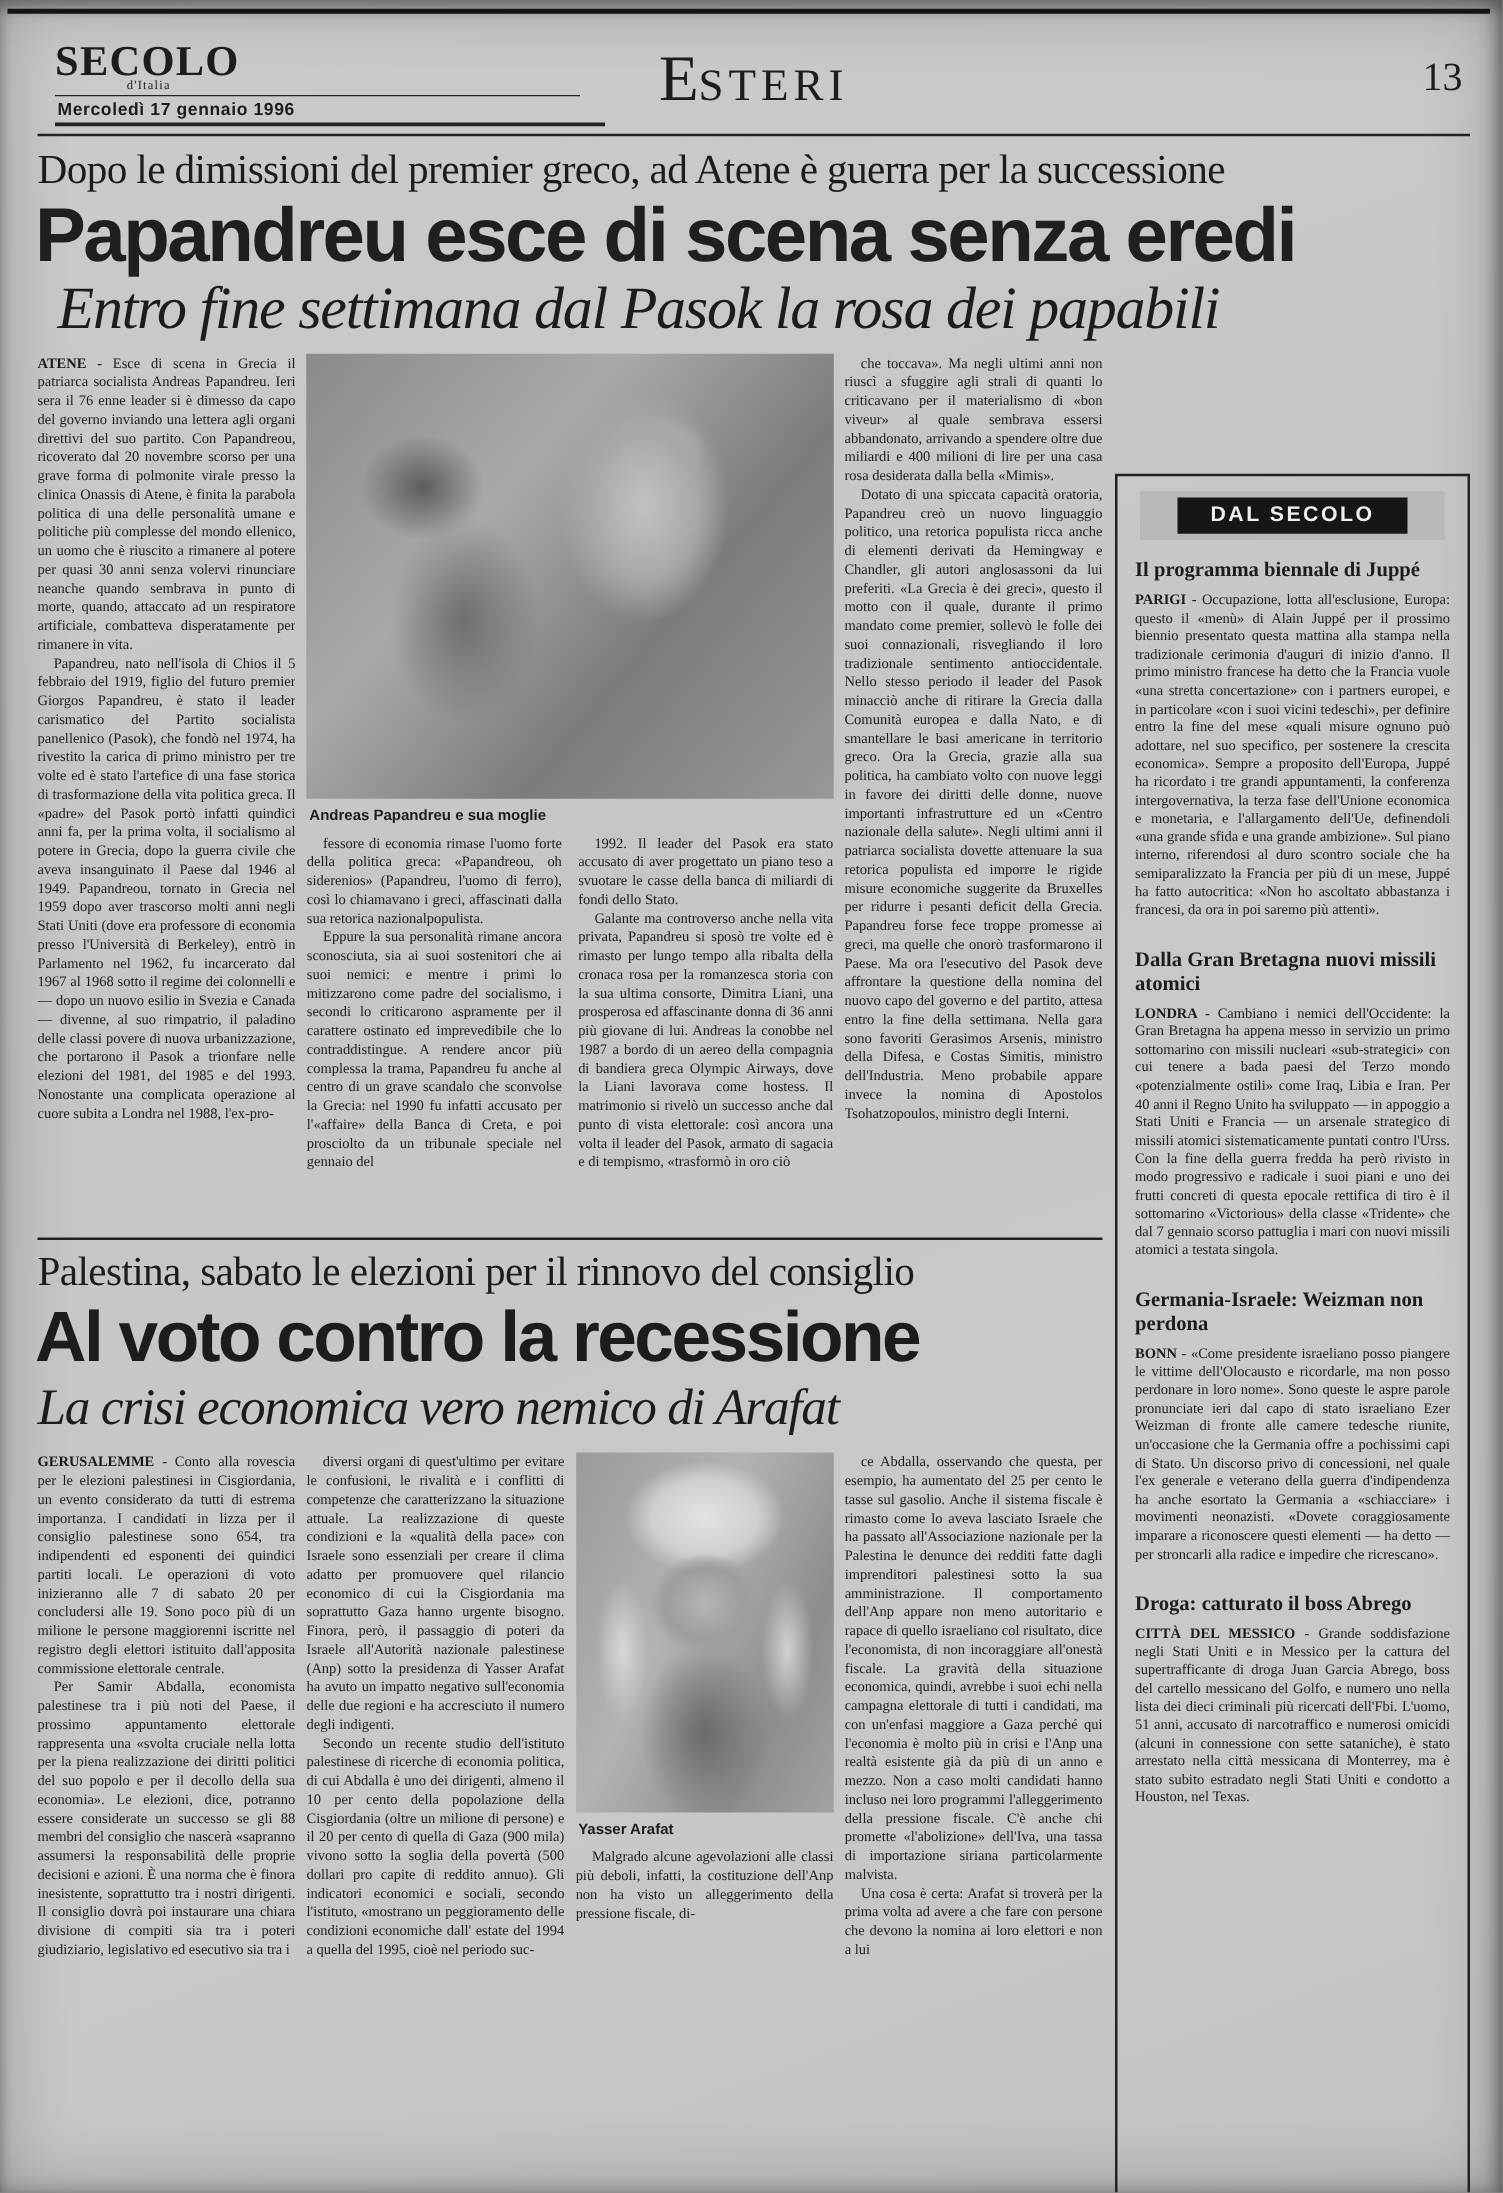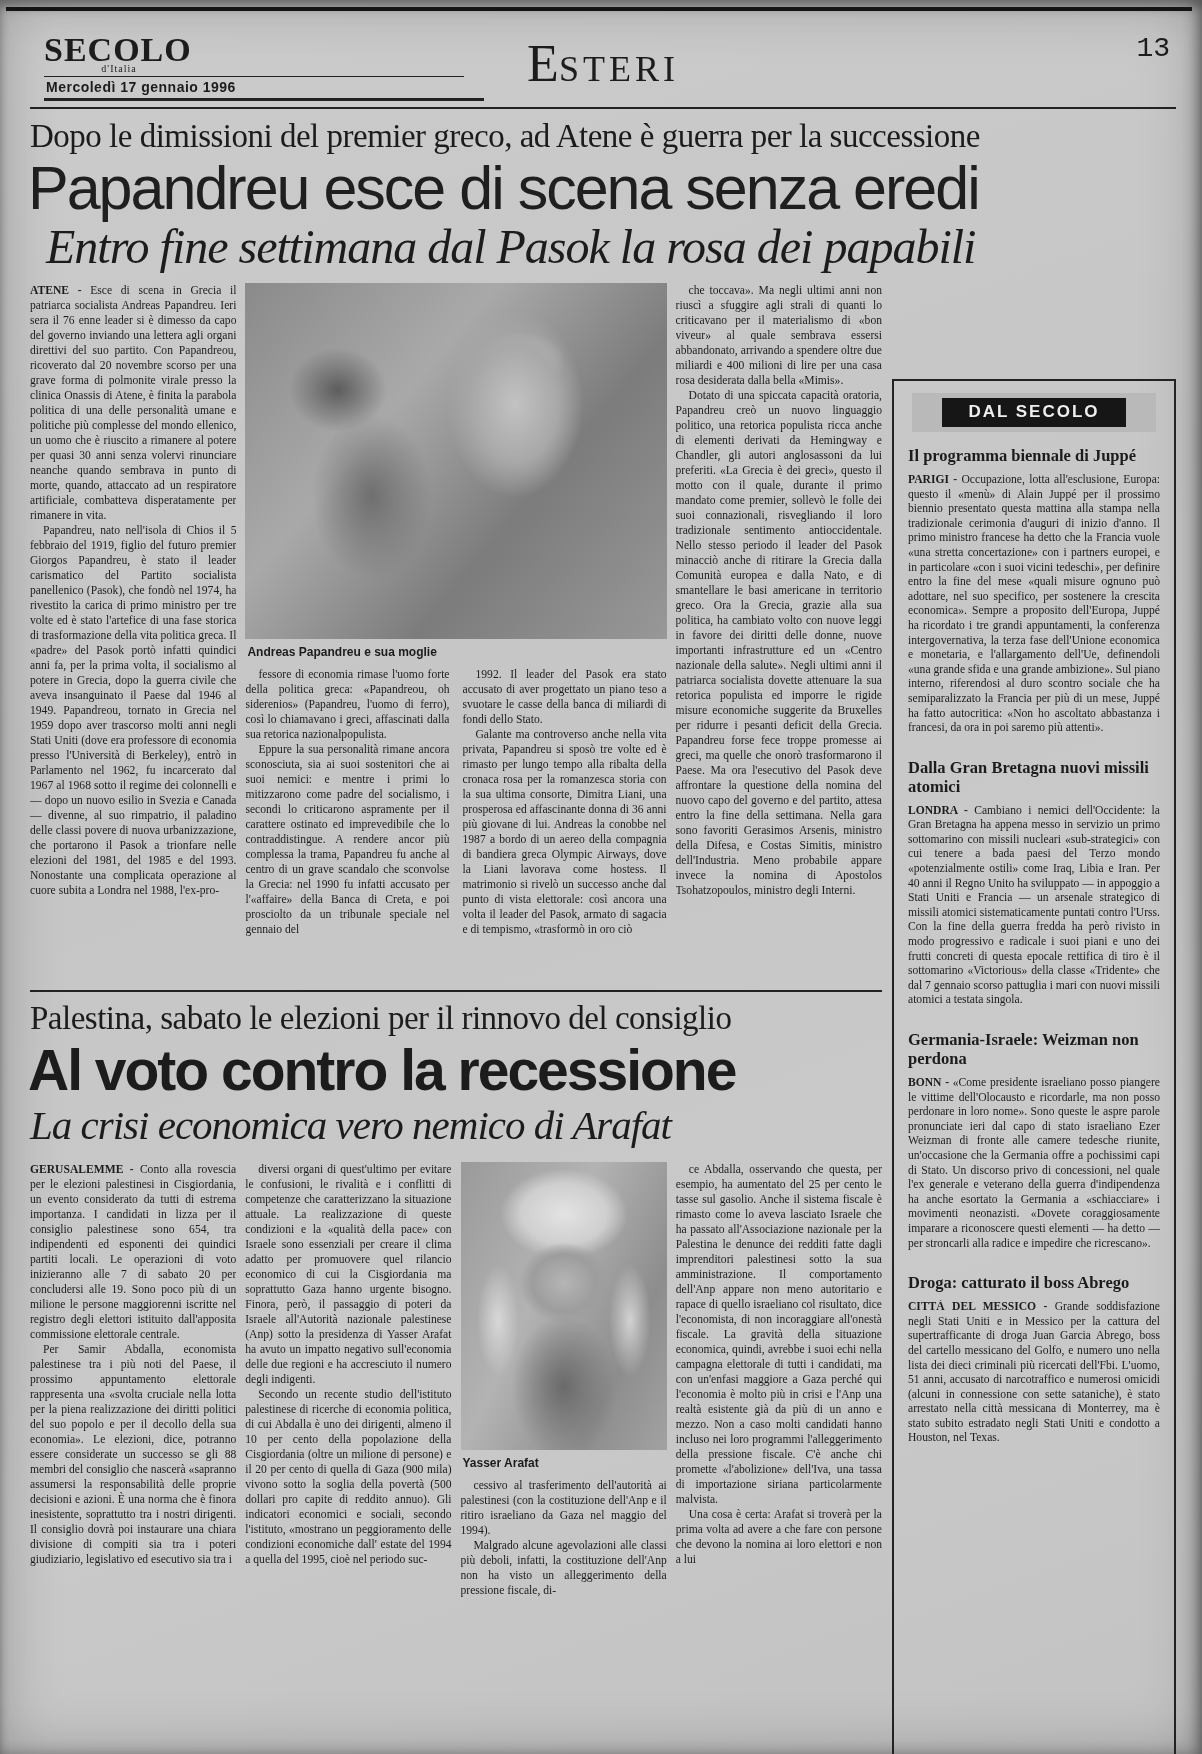--- a/index.html
+++ b/index.html
@@ -20,25 +20,25 @@
   .hdr{position:relative;height:74px;border-bottom:2px solid #222;margin-top:16px;}
   .masthead{position:absolute;left:14px;top:2px;width:400px;}
   .mast-title{font-family:"Liberation Serif",serif;font-weight:bold;font-size:34px;letter-spacing:1px;line-height:30px;}
   .mast-sub{font-size:10px;text-align:center;width:150px;margin-top:-2px;letter-spacing:1px;}
   .mast-rule1{width:420px;border-top:1.5px solid #222;margin:2px 0 2px 0;}
   .mast-date{font-family:"Liberation Sans",sans-serif;font-weight:bold;font-size:14px;letter-spacing:.5px;padding-left:2px;}
   .mast-rule2{width:440px;border-top:3px solid #222;margin-top:3px;}
   .section-name{position:absolute;left:0;right:0;top:8px;text-align:center;font-family:"Liberation Serif",serif;}
   .section-initial{font-size:52px;line-height:46px;}
   .section-rest{font-size:36px;letter-spacing:4px;}
-  .pageno{position:absolute;right:6px;top:0;font-size:28px;font-family:Liberation Mono, monospace;}
+  .pageno{position:absolute;right:6px;top:10px;font-size:32px;font-family:Liberation Serif, serif;}
 
   
   .kicker{font-size:33px;line-height:38px;margin:8px 0 2px 0;letter-spacing:-0.5px;}
-  .mainhead{font-family:"Liberation Sans",sans-serif;font-weight:normal;font-size:61px;line-height:62px;letter-spacing:-2px;color:#1f1f1f;margin:2px 0 2px -2px;white-space:nowrap;}
+  .mainhead{font-family:"Liberation Sans",sans-serif;font-weight:bold;font-size:61px;line-height:62px;letter-spacing:-2px;color:#1f1f1f;margin:2px 0 2px -2px;white-space:nowrap;}
   .subhead{font-style:italic;font-size:48px;line-height:52px;letter-spacing:-1px;margin:2px 0 10px 16px;white-space:nowrap;}
 
   
   .content{display:flex;align-items:flex-start;}
   .leftstack{width:852px;flex:0 0 852px;}
   .sidebar-wrap{flex:1;margin-left:10px;margin-top:96px;}
 
   .art-cols{display:flex;gap:9px;}
   .bodycol{flex:1;min-width:0;font-size:11.6px;line-height:15px;text-align:justify;overflow:hidden;}
   .bodycol p{margin:0;text-indent:13px;}
@@ -153,21 +153,20 @@
               </div>
           </div>
           <div class="bodycol">
               <p>diversi organi di quest'ultimo per evitare le confusioni, le rivalità e i conflitti di competenze che caratterizzano la situazione attuale. La realizzazione di queste condizioni e la «qualità della pace» con Israele sono essenziali per creare il clima adatto per promuovere quel rilancio economico di cui la Cisgiordania ma soprattutto Gaza hanno urgente bisogno. Finora, però, il passaggio di poteri da Israele all'Autorità nazionale palestinese (Anp) sotto la presidenza di Yasser Arafat ha avuto un impatto negativo sull'economia delle due regioni e ha accresciuto il numero degli indigenti.</p>
               <p>Secondo un recente studio dell'istituto palestinese di ricerche di economia politica, di cui Abdalla è uno dei dirigenti, almeno il 10 per cento della popolazione della Cisgiordania (oltre un milione di persone) e il 20 per cento di quella di Gaza (900 mila) vivono sotto la soglia della povertà (500 dollari pro capite di reddito annuo). Gli indicatori economici e sociali, secondo l'istituto, «mostrano un peggioramento delle condizioni economiche dall' estate del 1994 a quella del 1995, cioè nel periodo suc-</p>
             </div>
           <div class="mid3">
             <div class="photo photo-arafat"></div>
             <div class="caption">Yasser Arafat</div>
             <div class="bodycol" style="flex:1">
-                <p>cessivo al trasferimento dell'autorità ai palestinesi (con la costituzione dell'Anp e il ritiro israeliano da Gaza nel maggio del 1994).</p>
                 <p>Malgrado alcune agevolazioni alle classi più deboli, infatti, la costituzione dell'Anp non ha visto un alleggerimento della pressione fiscale, di-</p>
               </div>
           </div>
           <div class="bodycol">
               <p>ce Abdalla, osservando che questa, per esempio, ha aumentato del 25 per cento le tasse sul gasolio. Anche il sistema fiscale è rimasto come lo aveva lasciato Israele che ha passato all'Associazione nazionale per la Palestina le denunce dei redditi fatte dagli imprenditori palestinesi sotto la sua amministrazione. Il comportamento dell'Anp appare non meno autoritario e rapace di quello israeliano col risultato, dice l'economista, di non incoraggiare all'onestà fiscale. La gravità della situazione economica, quindi, avrebbe i suoi echi nella campagna elettorale di tutti i candidati, ma con un'enfasi maggiore a Gaza perché qui l'economia è molto più in crisi e l'Anp una realtà esistente già da più di un anno e mezzo. Non a caso molti candidati hanno incluso nei loro programmi l'alleggerimento della pressione fiscale. C'è anche chi promette «l'abolizione» dell'Iva, una tassa di importazione siriana particolarmente malvista.</p>
               <p>Una cosa è certa: Arafat si troverà per la prima volta ad avere a che fare con persone che devono la nomina ai loro elettori e non a lui</p>
             </div>
         </div>
 
       </div>

